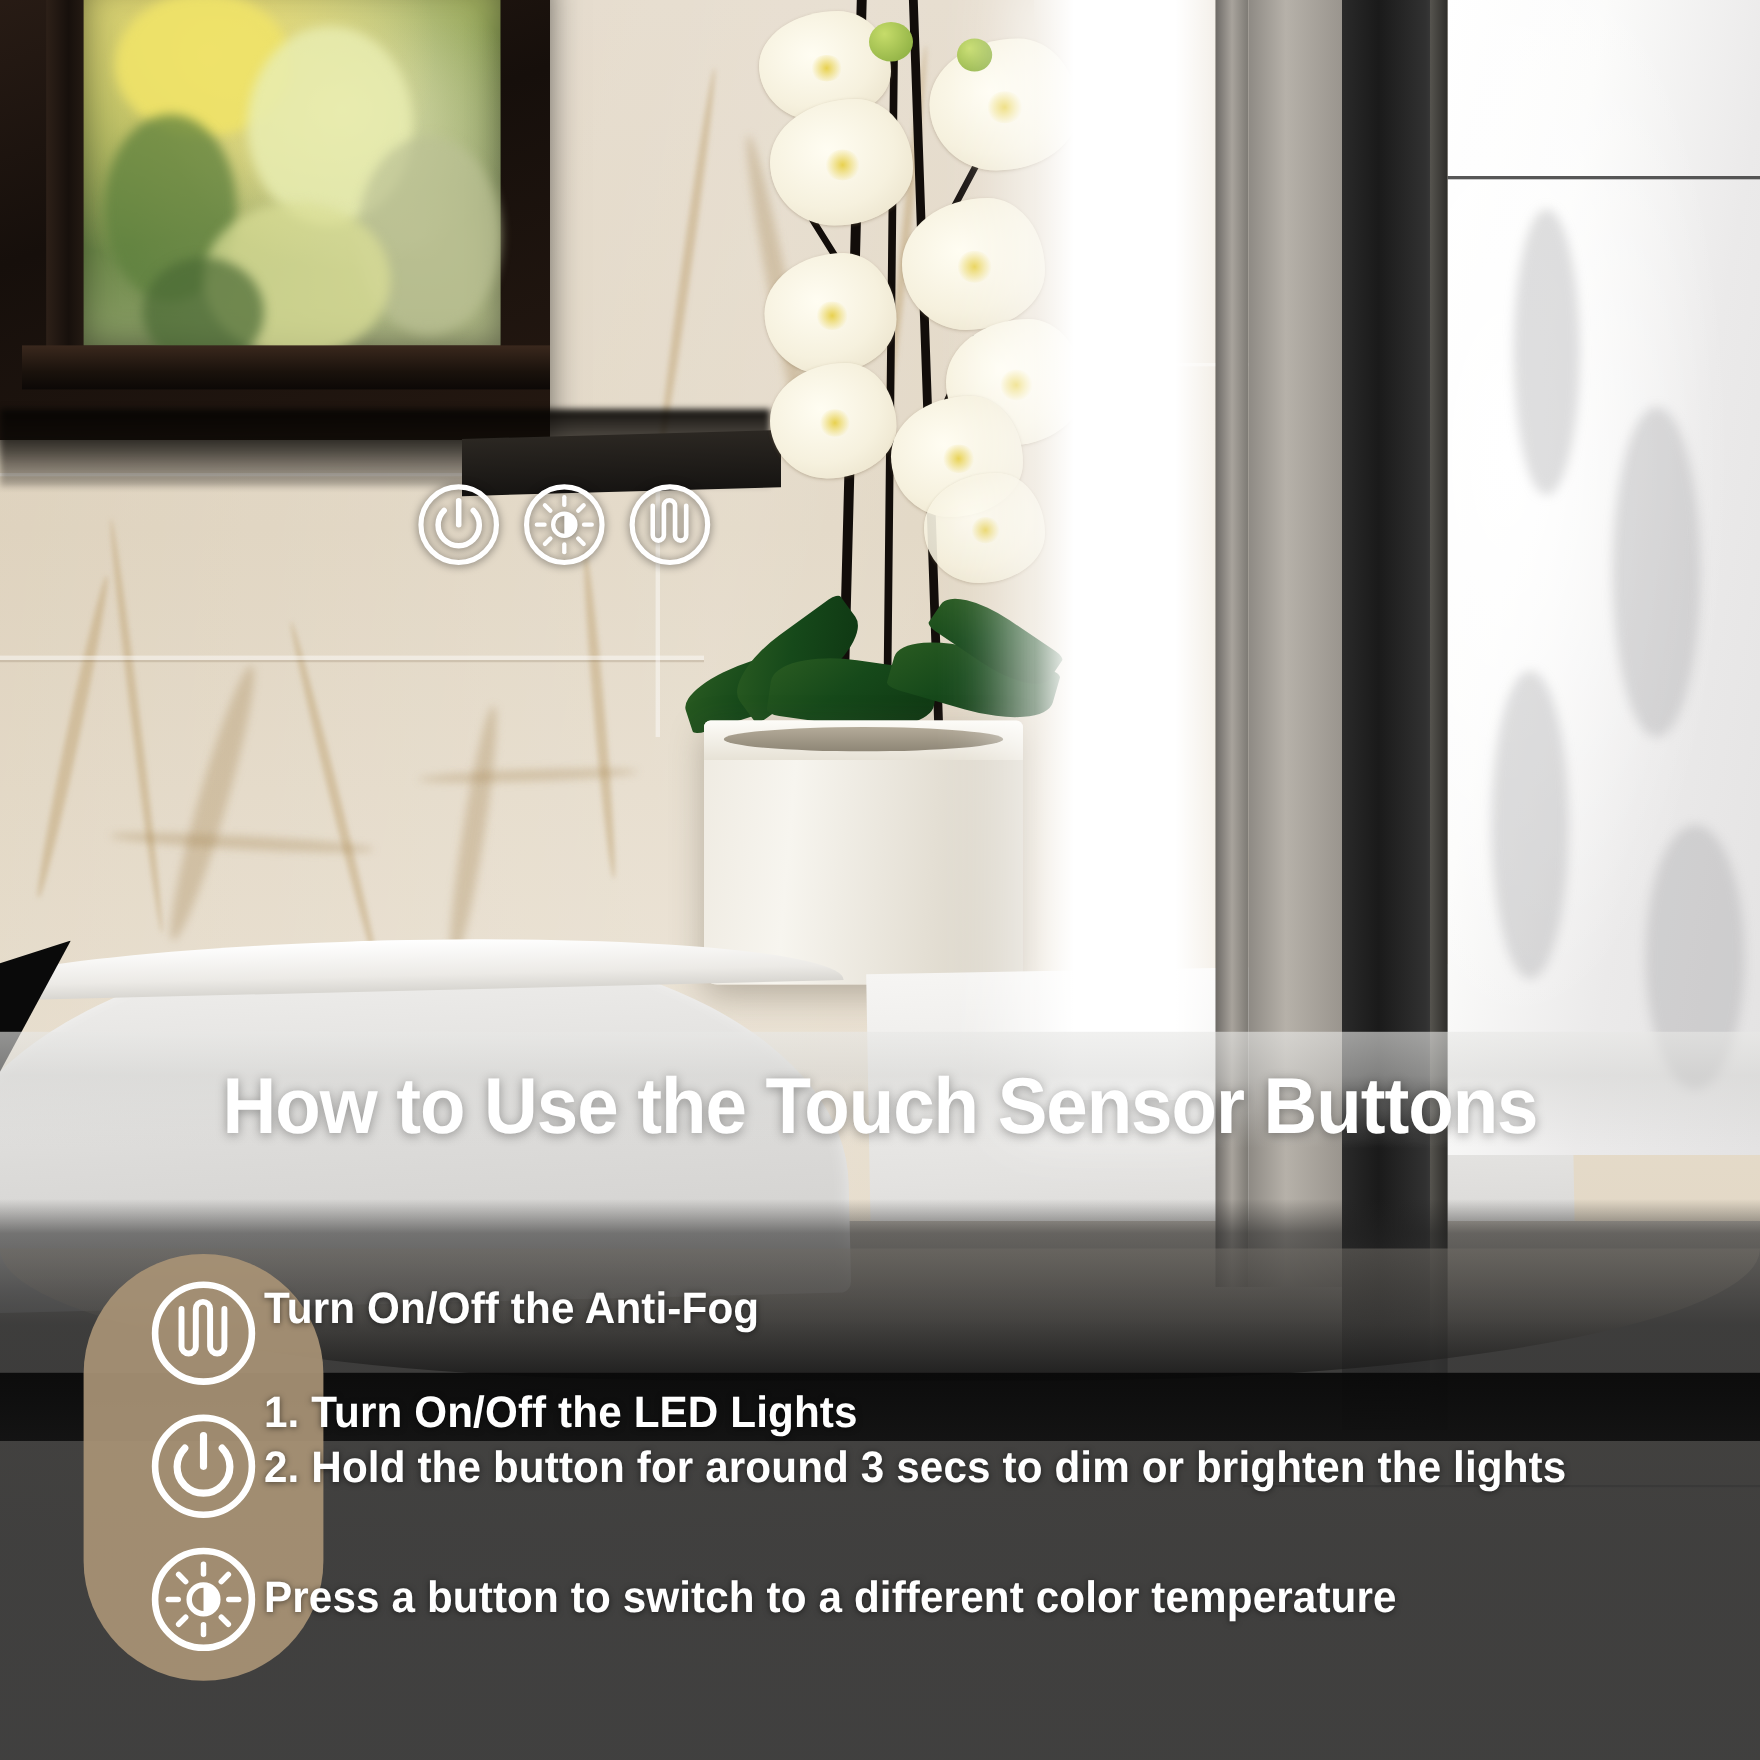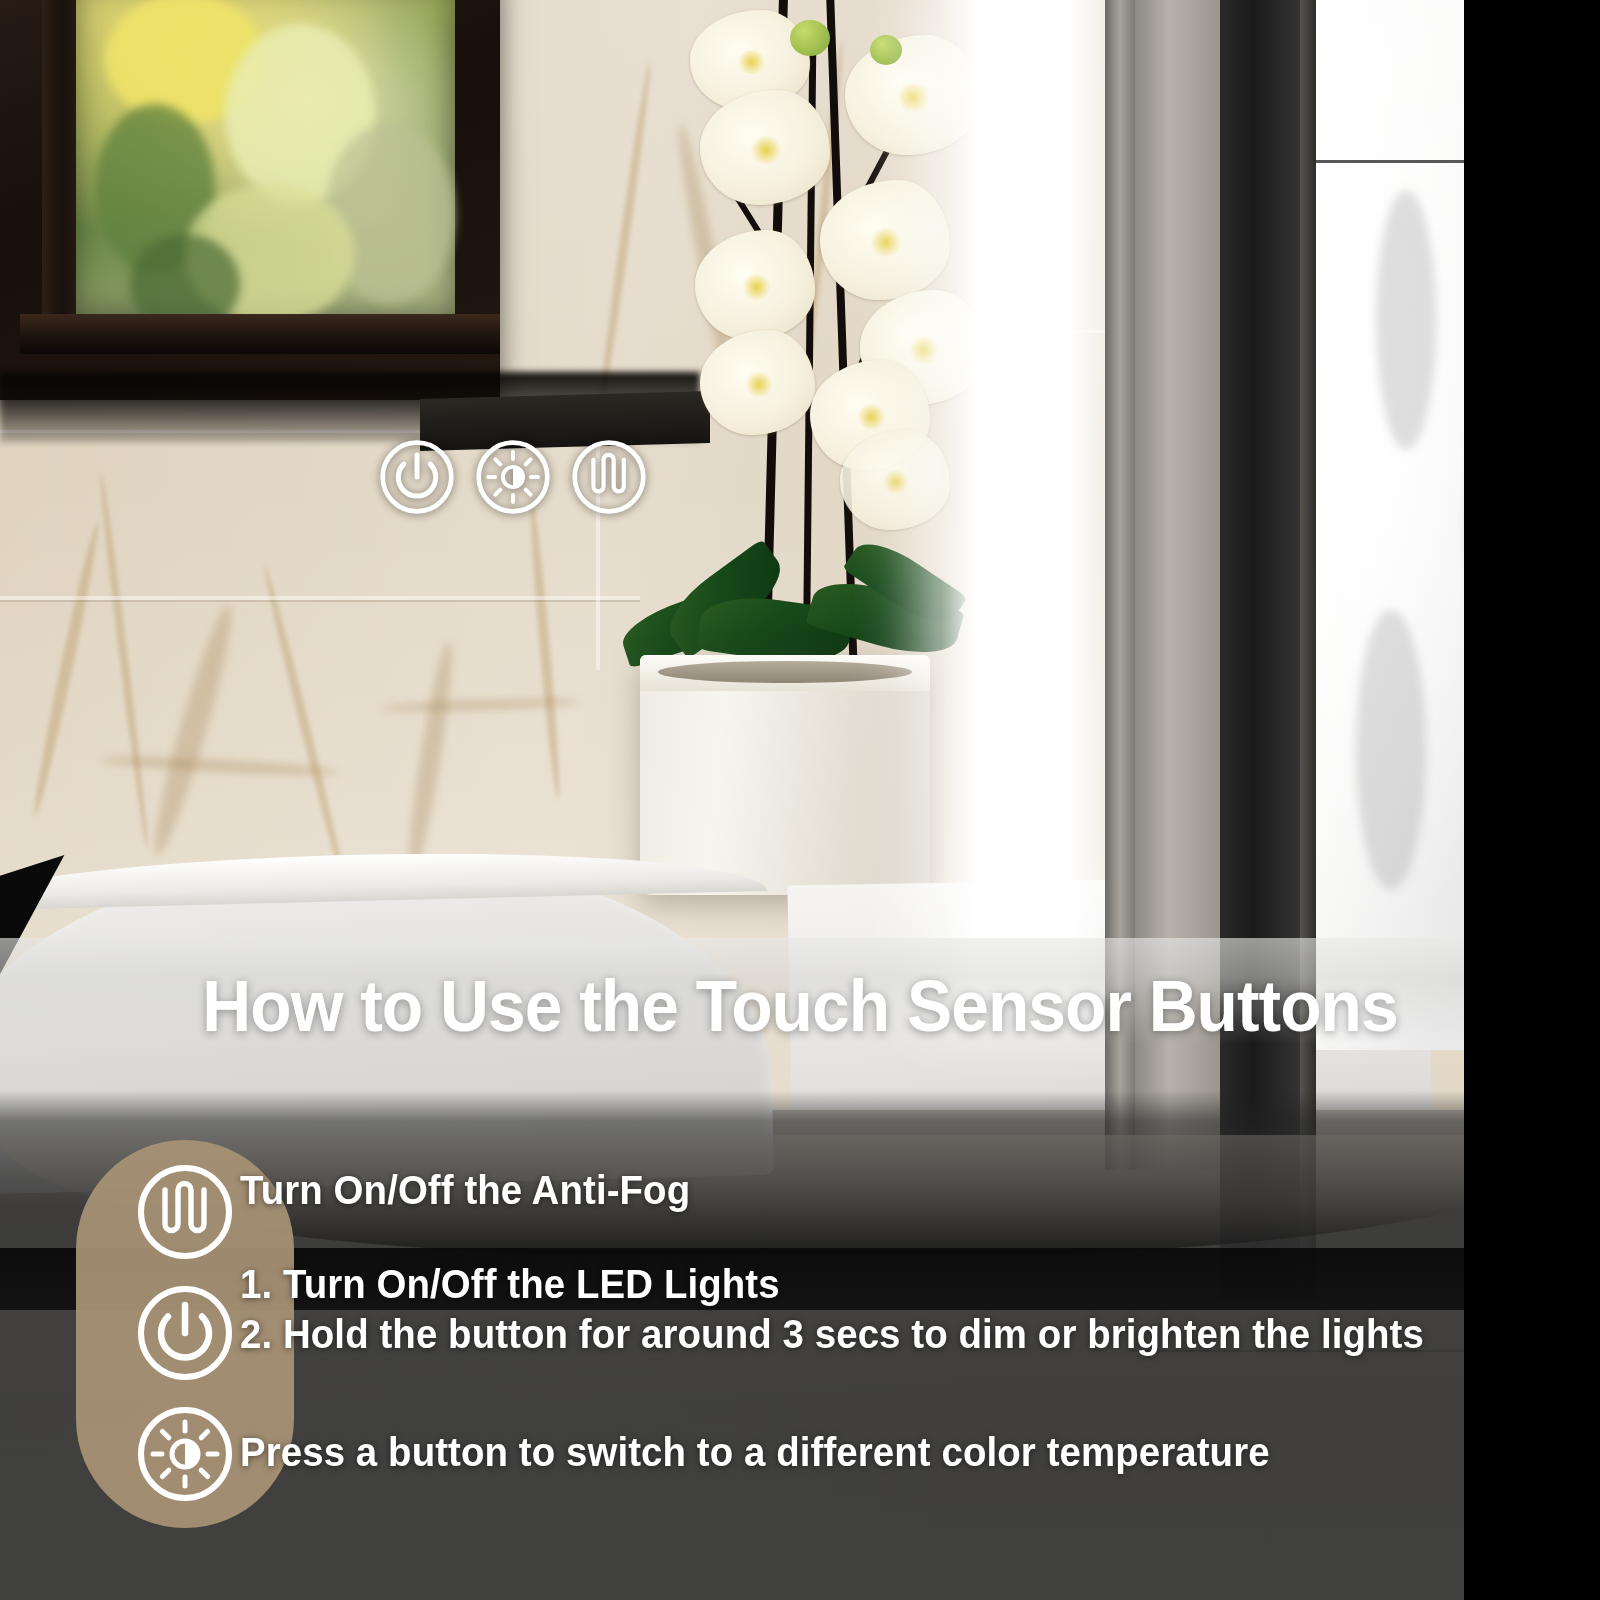--- a/index.html
+++ b/index.html
@@ -1,18 +1,18 @@
 <!DOCTYPE html>
 <html><head>
 <meta charset="utf-8">
 <style>
   html,body{margin:0;padding:0;background:#000;}
   *{box-sizing:border-box;}
   #stage{
-    position:relative;width:1464px;height:1600px;overflow:hidden;
+    position:relative;width:1600px;height:1600px;overflow:hidden;
     font-family:"Liberation Sans","DejaVu Sans",sans-serif;
     background:#15803d;
   }
 
   
   .layer{position:absolute;}
 
   
   #wall-base{
     inset:0;

